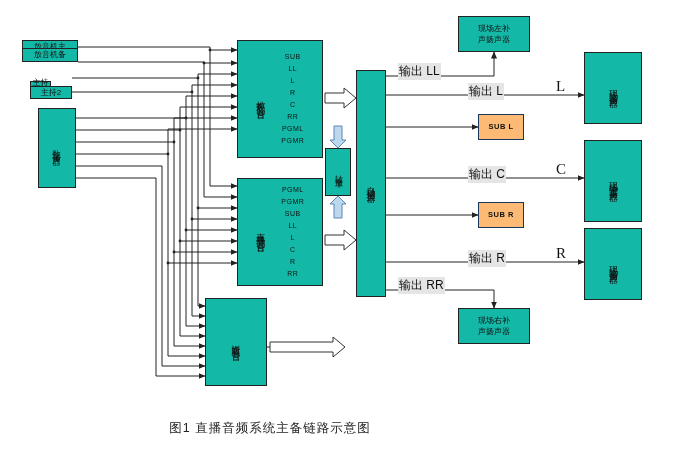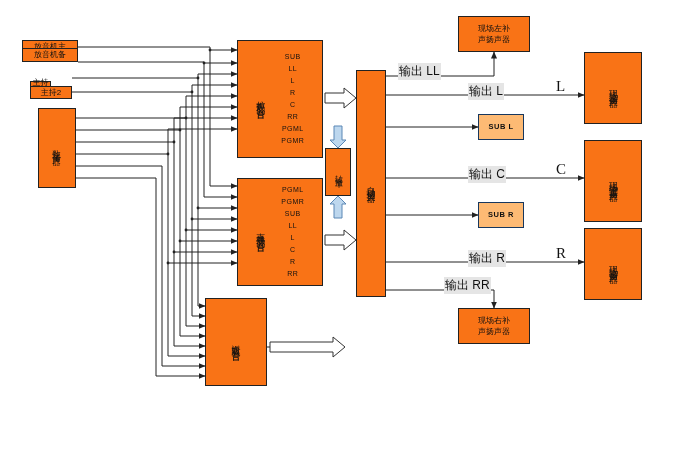--- a/index.html
+++ b/index.html
@@ -1,19 +1,19 @@
 <!DOCTYPE html>
 <html><head>
 <meta charset="utf-8">
 <style>
   html,body{margin:0;padding:0;background:#fff;}
   body{font-family:"Liberation Sans",sans-serif;color:#111;}
   .stage{position:relative;width:679px;height:454px;background:#ffffff;overflow:hidden;}
   .wires{position:absolute;left:0;top:0;z-index:1;}
-  .box{position:absolute;z-index:2;border:1px solid #222;background:#f97316;box-sizing:border-box;
+  .box{position:absolute;z-index:2;border:1px solid #222;background:#14b8a6;box-sizing:border-box;
        display:flex;align-items:center;justify-content:center;text-align:center;font-size:8px;line-height:10px;}
   .vtext{writing-mode:vertical-rl;text-orientation:upright;letter-spacing:2px;}
   .mixer{justify-content:space-evenly;padding:2px;}
   .mixer-label{font-size:9px;}
   .chan-col{display:flex;flex-direction:column;align-items:center;justify-content:center;
             font-size:7px;line-height:12px;letter-spacing:0.5px;}
   .two-line{font-size:8px;line-height:11px;}
   .spk-label{writing-mode:vertical-rl;text-orientation:upright;font-size:9px;line-height:13px;
              letter-spacing:2px;height:34px;}
   .sub-box{background:#fdba74;border:1px solid #17375e;font-size:7.5px;font-weight:bold;letter-spacing:0.5px;}
@@ -181,21 +181,21 @@
     <span>SUB L</span>
   </div>
   <div class="box sub-box" style="left:478px;top:202px;width:46px;height:26px;">
     <span>SUB R</span>
   </div>
 
   <span class="flow-label" style="left:398px;top:63px;">输出 LL</span>
   <span class="flow-label" style="left:468px;top:83px;">输出 L</span>
   <span class="flow-label" style="left:468px;top:166px;">输出 C</span>
   <span class="flow-label" style="left:468px;top:250px;">输出 R</span>
-  <span class="flow-label" style="left:398px;top:277px;margin-left:46px;">输出 RR</span>
+  <span class="flow-label" style="left:398px;top:277px;">输出 RR</span>
 
   <div class="box" style="left:458px;top:16px;width:72px;height:36px;">
     <div class="two-line">
       <div>现场左补</div>
       <div>声扬声器</div>
     </div>
   </div>
 
   <span class="big-letter" style="left:556px;top:78px;">L</span>
   <div class="box" style="left:584px;top:52px;width:58px;height:72px;">
@@ -213,14 +213,15 @@
   </div>
 
   <div class="box" style="left:458px;top:308px;width:72px;height:36px;">
     <div class="two-line">
       <div>现场右补</div>
       <div>声扬声器</div>
     </div>
   </div>
 
 
+  <div class="caption">图1 直播音频系统主备链路示意图</div>
 
 </div>
 
 </body></html>

